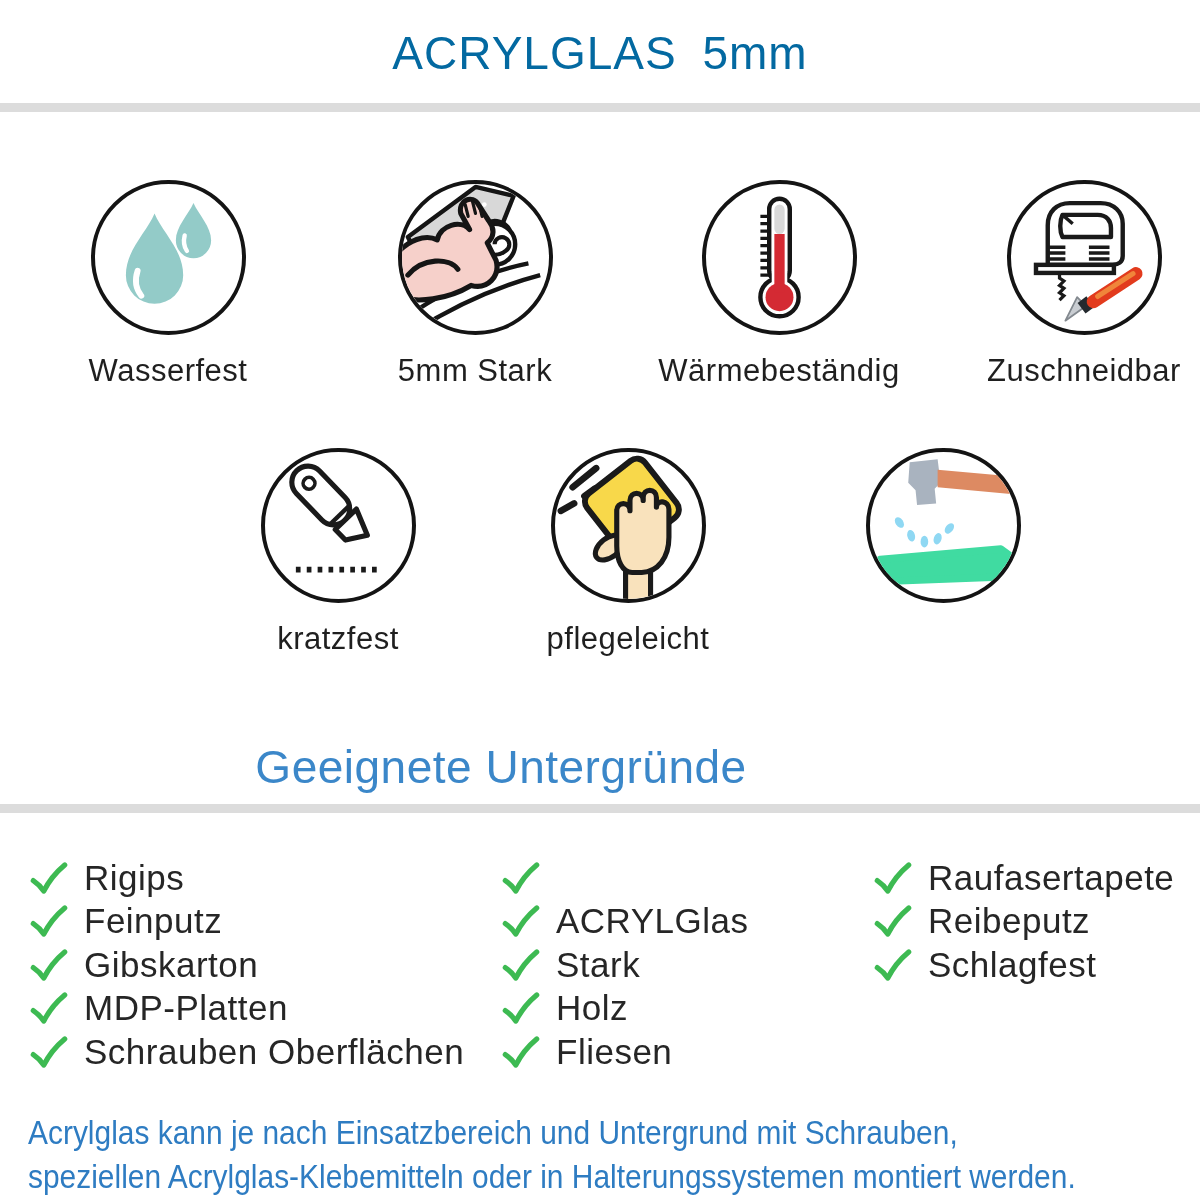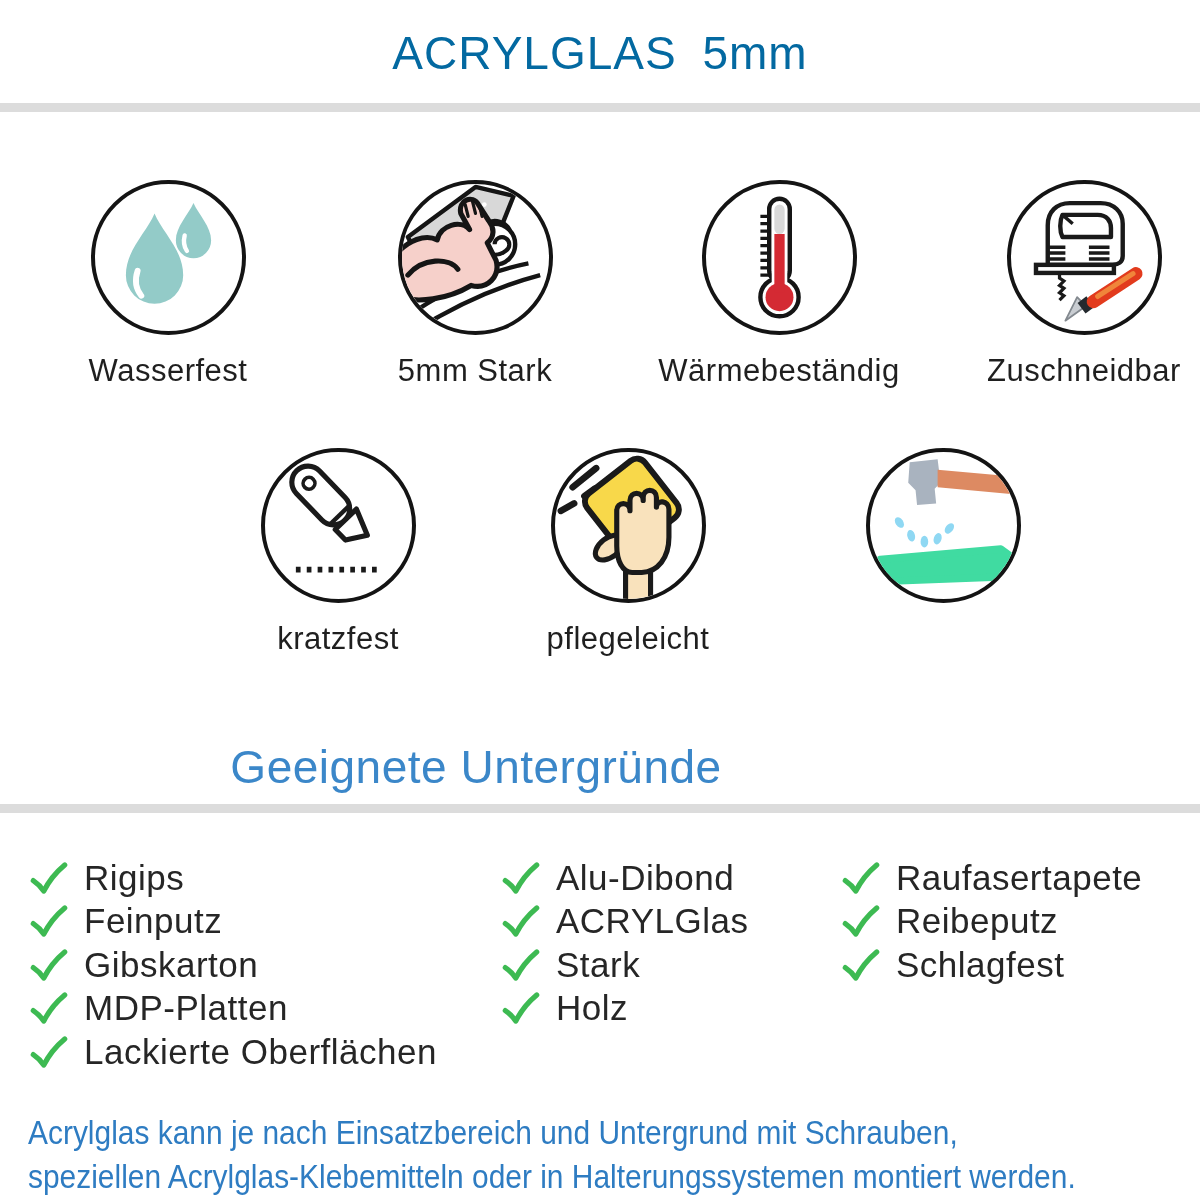--- a/index.html
+++ b/index.html
@@ -28,27 +28,27 @@
   #f-stark{left:307px;top:180px;}
   #f-waerme{left:611px;top:180px;}
   #f-zuschneidbar{left:916px;top:180px;}
   
   #f-kratzfest{left:170px;top:448px;}
   #f-pflegeleicht{left:460px;top:448px;}
   #f-schlagfest{left:775px;top:448px;}
 
   .section-heading{
     position:absolute;top:740px;left:0;width:952px;text-align:center;
-    font-size:46px;line-height:54px;color:#3b87c9;letter-spacing:.5px;
+    font-size:46px;line-height:54px;color:#3b87c9;letter-spacing:.5px;padding-left:25px;
   }
 
   .substrate-col{position:absolute;top:856px;text-align:right;}
   #col1{left:28px;}
   #col2{left:500px;}
-  #col3{left:840px;}
+  #col3{left:872px;}
   .list-item{display:flex;align-items:center;height:43.5px;gap:14px;}
   .check-icon svg{width:42px;height:34px;display:block;}
   .substrate-label{font-size:35px;color:#262626;letter-spacing:.5px;white-space:nowrap;}
 
   .footer-note{
     position:absolute;top:1110px;left:28px;
     font-size:34px;line-height:44px;color:#2e7cc2;white-space:nowrap;
     transform:scaleX(0.88);transform-origin:left top;
   }
 </style>
@@ -211,32 +211,31 @@
         </svg>
       </span>
     <span class="substrate-label">MDP-Platten</span>
   </div>
   <div class="list-item">
     <span class="check-icon">
         <svg viewBox="0 0 30 26">
           <path d="M3 15 C6 17 9 20 11 23 C15 15 21 8 27 3" fill="none" stroke="#3dba52" stroke-width="4" stroke-linecap="round" stroke-linejoin="round"></path>
         </svg>
       </span>
-    <span class="substrate-label">Lackierte Oberflächen</span>
+    <span class="substrate-label">Schrauben Oberflächen</span>
   </div>
 </div>
 
 <div class="substrate-col" id="col2">
   <div class="list-item">
     <span class="check-icon">
         <svg viewBox="0 0 30 26">
           <path d="M3 15 C6 17 9 20 11 23 C15 15 21 8 27 3" fill="none" stroke="#3dba52" stroke-width="4" stroke-linecap="round" stroke-linejoin="round"></path>
         </svg>
       </span>
-    <span class="substrate-label">Alu-Dibond</span>
   </div>
   <div class="list-item">
     <span class="check-icon">
         <svg viewBox="0 0 30 26">
           <path d="M3 15 C6 17 9 20 11 23 C15 15 21 8 27 3" fill="none" stroke="#3dba52" stroke-width="4" stroke-linecap="round" stroke-linejoin="round"></path>
         </svg>
       </span>
     <span class="substrate-label">ACRYLGlas</span>
   </div>
   <div class="list-item">
@@ -247,20 +246,28 @@
       </span>
     <span class="substrate-label">Stark</span>
   </div>
   <div class="list-item">
     <span class="check-icon">
         <svg viewBox="0 0 30 26">
           <path d="M3 15 C6 17 9 20 11 23 C15 15 21 8 27 3" fill="none" stroke="#3dba52" stroke-width="4" stroke-linecap="round" stroke-linejoin="round"></path>
         </svg>
       </span>
     <span class="substrate-label">Holz</span>
+  </div>
+  <div class="list-item">
+    <span class="check-icon">
+        <svg viewBox="0 0 30 26">
+          <path d="M3 15 C6 17 9 20 11 23 C15 15 21 8 27 3" fill="none" stroke="#3dba52" stroke-width="4" stroke-linecap="round" stroke-linejoin="round"></path>
+        </svg>
+      </span>
+    <span class="substrate-label">Fliesen</span>
   </div>
 </div>
 
 <div class="substrate-col" id="col3">
   <div class="list-item">
     <span class="check-icon">
         <svg viewBox="0 0 30 26">
           <path d="M3 15 C6 17 9 20 11 23 C15 15 21 8 27 3" fill="none" stroke="#3dba52" stroke-width="4" stroke-linecap="round" stroke-linejoin="round"></path>
         </svg>
       </span>

